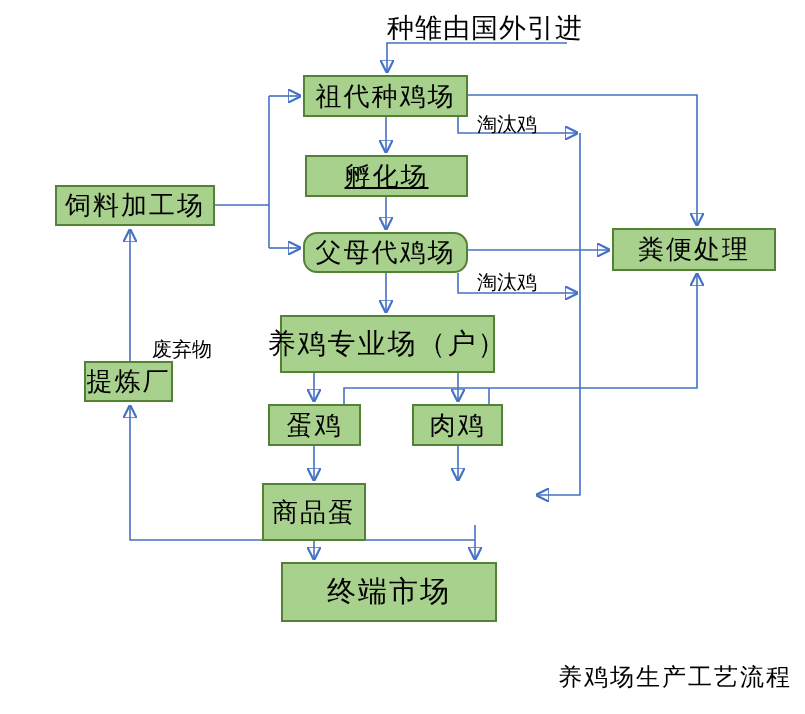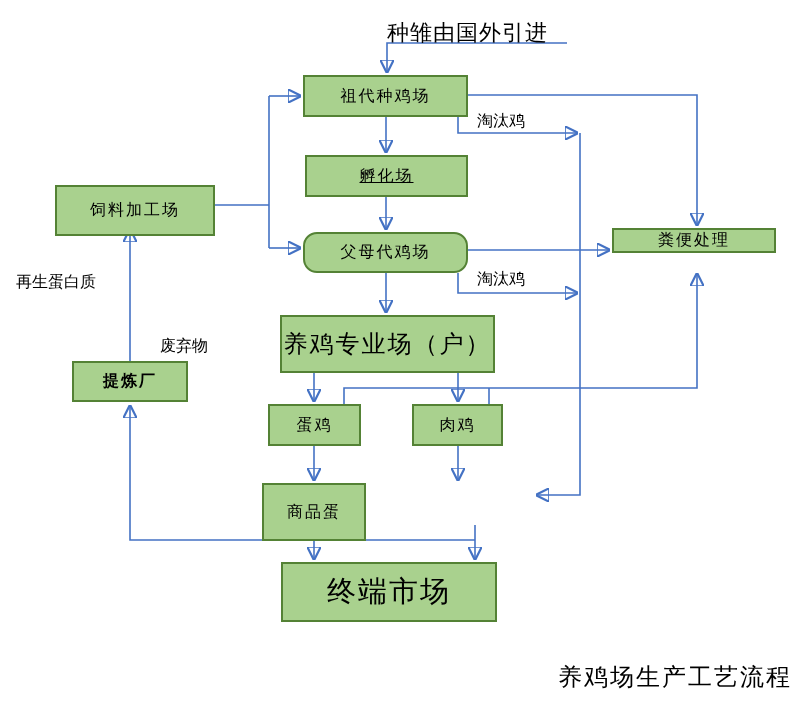--- a/index.html
+++ b/index.html
@@ -27,48 +27,48 @@
     stroke-width: 1.6px;
   }
   .node {
     position: absolute;
     background: #A9D18E;
     border: 2px solid #548235;
     box-sizing: border-box;
     display: flex;
     align-items: center;
     justify-content: center;
-    font-size: 16px;
+    font-size: 26px;
     letter-spacing: 2px;
     white-space: nowrap;
   }
   .lbl {
     position: absolute;
-    font-size: 16px;
+    font-size: 20px;
     white-space: nowrap;
   }
   
   #n-zudai       { left: 303px; top:  75px; width: 165px; height: 42px; }
   #n-fuhua       { left: 305px; top: 155px; width: 163px; height: 42px; text-decoration: underline; }
   #n-fumudai     { left: 303px; top: 232px; width: 165px; height: 41px; border-radius: 14px; }
-  #n-siliao      { left:  55px; top: 185px; width: 160px; height: 51px; }
-  #n-fenbian     { left: 612px; top: 228px; width: 164px; height: 25px; }
-  #n-yangji      { left: 280px; top: 315px; width: 215px; height: 58px; font-size: 24px; }
-  #n-tilian      { left:  72px; top: 361px; width: 116px; height: 41px; font-weight: bold; }
+  #n-siliao      { left:  55px; top: 185px; width: 160px; height: 41px; }
+  #n-fenbian     { left: 612px; top: 228px; width: 164px; height: 43px; }
+  #n-yangji      { left: 280px; top: 315px; width: 215px; height: 58px; font-size: 28px; }
+  #n-tilian      { left:  84px; top: 361px; width: 89px; height: 41px; }
   #n-danji       { left: 268px; top: 404px; width:  93px; height: 42px; }
   #n-rouji       { left: 412px; top: 404px; width:  91px; height: 42px; }
   #n-shangpindan { left: 262px; top: 483px; width: 104px; height: 58px; }
   #n-tuzai       { left: 416px; top: 483px; width: 117px; height: 42px; }
   #n-zhongduan   { left: 281px; top: 562px; width: 216px; height: 60px; font-size: 29px; }
   
-  #t-note     { left: 387px; top:  18px; font-size: 22px; letter-spacing: 1px; }
+  #t-note     { left: 387px; top:  10px; font-size: 27px; letter-spacing: 1px; }
   #t-taotai1  { left: 477px; top: 111px; }
   #t-taotai2  { left: 477px; top: 269px; }
   #t-zaisheng { left:  16px; top: 272px; }
-  #t-feiqiwu  { left: 160px; top: 336px; }
+  #t-feiqiwu  { left: 152px; top: 336px; }
   #t-title    { left: 0; top: 661px; width: 792px; text-align: right;
                 font-size: 24px; letter-spacing: 2px; }
 </style>
 </head>
 <body>
 
 <div id="canvas">
 
   <svg id="edges" viewBox="0 0 805 714" xmlns="http://www.w3.org/2000/svg">
     <defs>
@@ -118,17 +118,16 @@
   <div class="node" id="n-yangji">养鸡专业场（户）</div>
   <div class="node" id="n-tilian">提炼厂</div>
   <div class="node" id="n-rouji">肉鸡</div>
   <div class="node" id="n-danji">蛋鸡</div>
   <div class="node" id="n-shangpindan">商品蛋</div>
   <div class="node" id="n-zhongduan">终端市场</div>
 
   <span class="lbl" id="t-note">种雏由国外引进</span>
   <span class="lbl" id="t-taotai1">淘汰鸡</span>
   <span class="lbl" id="t-taotai2">淘汰鸡</span>
-  <span class="lbl" id="t-zaisheng">再生蛋白质</span>
   <span class="lbl" id="t-feiqiwu">废弃物</span>
   <div class="lbl" id="t-title">养鸡场生产工艺流程</div>
 
 </div>
 
 </body></html>

